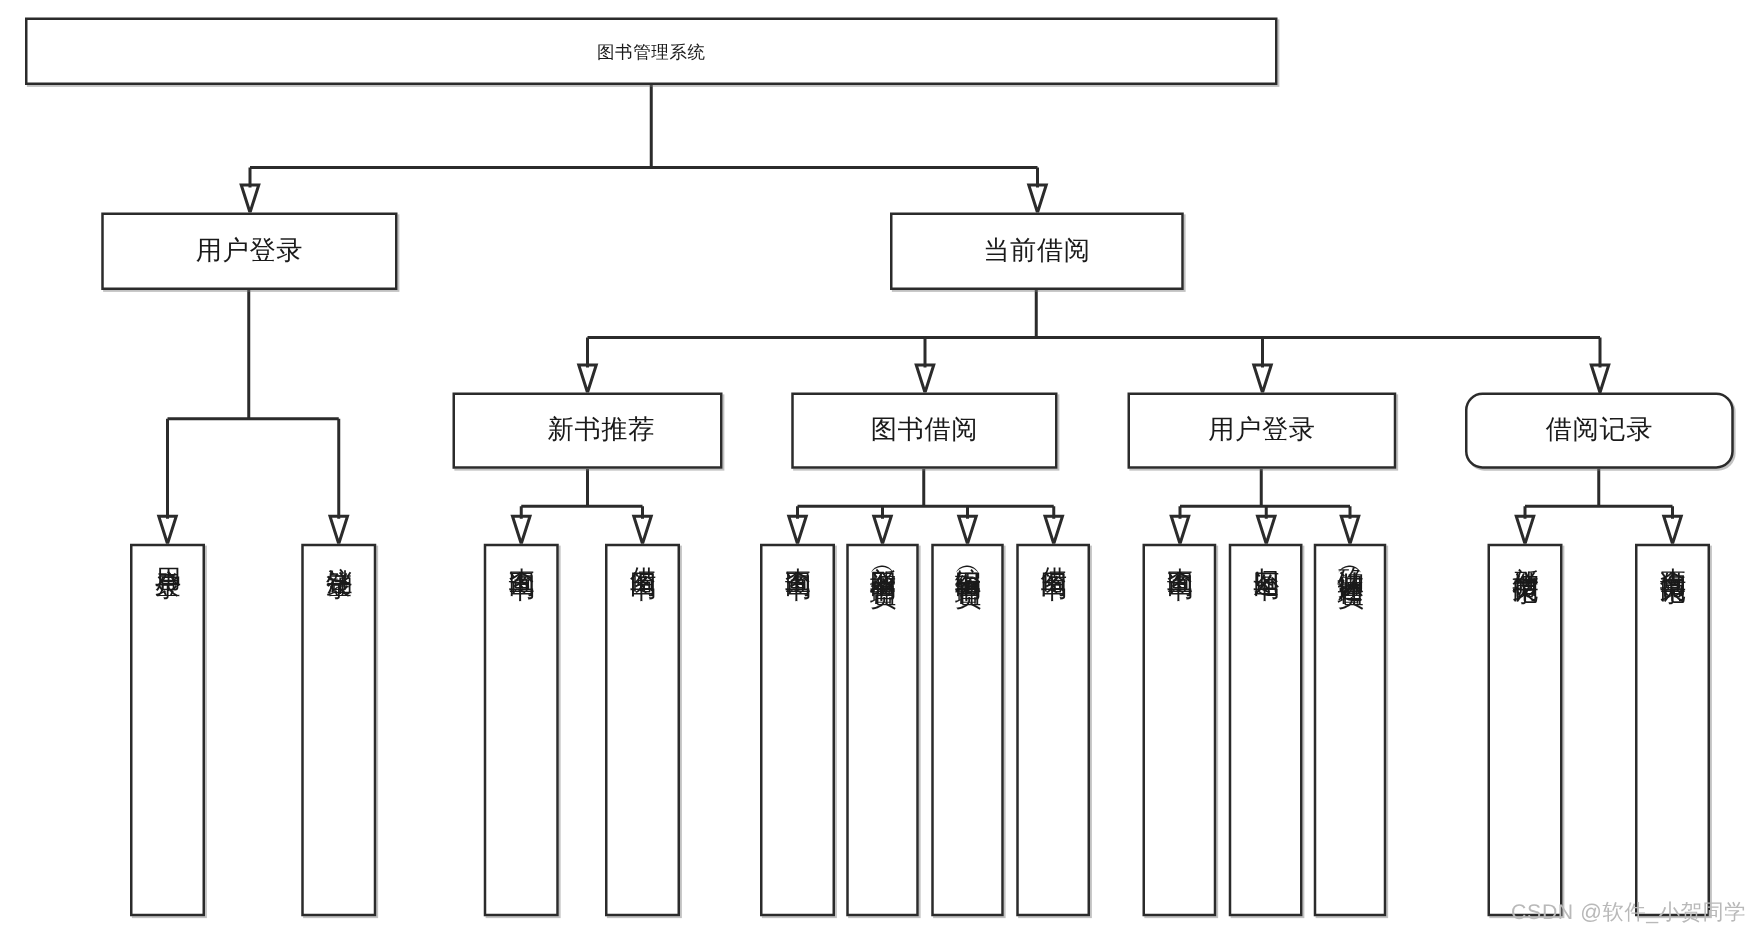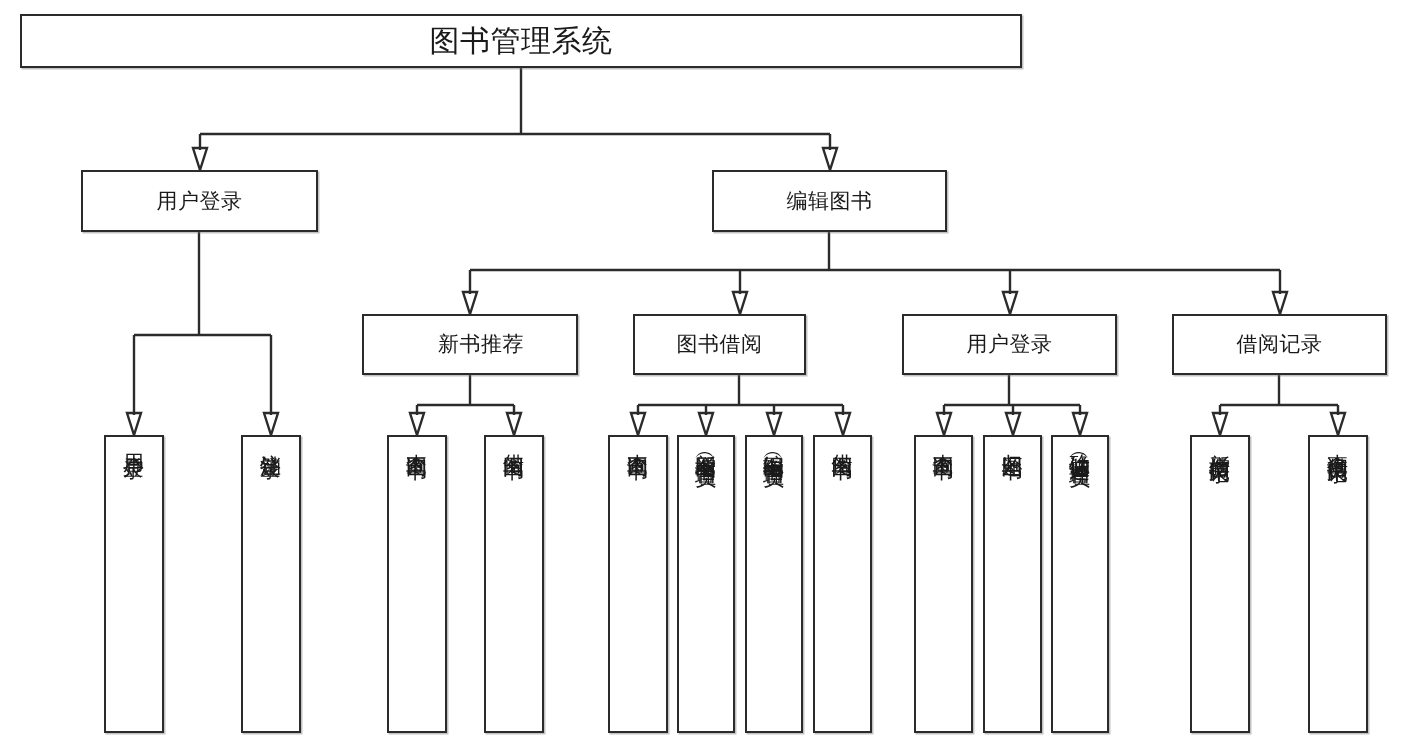--- a/index.html
+++ b/index.html
@@ -46,21 +46,21 @@
     padding-top: 0;
   }
   .node.vertical .node-label {
     writing-mode: vertical-rl;
     text-orientation: upright;
     font-size: 21px;
     letter-spacing: 2px;
     line-height: 1;
     white-space: pre;
   }
-  .node.root .node-label { font-size: 30px; }
+  .node.root .node-label { font-size: 14px; }
 
   svg.connectors {
     position: absolute;
     left: 0;
     top: 0;
     width: 1405px;
     height: 747px;
     pointer-events: none;
   }
   svg.connectors line,
@@ -141,32 +141,32 @@
       <path d="M 1331 413 L 1345 413 L 1338 435 Z" class="arrow-head"></path>
     </svg>
   <div id="node-layer">
       <div class="node horizontal root" style="left: 20px; top: 14px; width: 1002px; height: 54px;">
         <span class="node-label">图书管理系统</span>
       </div>
       <div class="node horizontal" style="left: 81px; top: 170px; width: 237px; height: 62px;">
         <span class="node-label">用户登录</span>
       </div>
       <div class="node horizontal" style="left: 712px; top: 170px; width: 235px; height: 62px;">
-        <span class="node-label">编辑图书</span>
+        <span class="node-label">当前借阅</span>
       </div>
       <div class="node horizontal" style="left: 362px; top: 314px; width: 216px; height: 61px; padding-left: 22px;">
         <span class="node-label">新书推荐</span>
       </div>
-      <div class="node horizontal" style="left: 633px; top: 314px; width: 173px; height: 61px;">
+      <div class="node horizontal" style="left: 633px; top: 314px; width: 213px; height: 61px;">
         <span class="node-label">图书借阅</span>
       </div>
       <div class="node horizontal" style="left: 902px; top: 314px; width: 215px; height: 61px;">
         <span class="node-label">用户登录</span>
       </div>
-      <div class="node horizontal" style="left: 1172px; top: 314px; width: 215px; height: 61px;">
+      <div class="node horizontal" style="left: 1172px; top: 314px; width: 215px; height: 61px; border-radius: 14px;">
         <span class="node-label">借阅记录</span>
       </div>
       <div class="node vertical" style="left: 104px; top: 435px; width: 60px; height: 298px;">
         <span class="node-label">用户登录</span>
       </div>
       <div class="node vertical" style="left: 241px; top: 435px; width: 60px; height: 298px;">
         <span class="node-label">注销登录</span>
       </div>
       <div class="node vertical" style="left: 387px; top: 435px; width: 60px; height: 298px;">
         <span class="node-label">查询图书</span>
@@ -195,13 +195,14 @@
       <div class="node vertical" style="left: 1051px; top: 435px; width: 58px; height: 298px;">
         <span class="node-label">确认归还（管理员）</span>
       </div>
       <div class="node vertical" style="left: 1190px; top: 435px; width: 60px; height: 298px;">
         <span class="node-label">新增借阅记录</span>
       </div>
       <div class="node vertical" style="left: 1308px; top: 435px; width: 60px; height: 298px;">
         <span class="node-label">查询借阅记录</span>
       </div>
     </div>
+  <div id="watermark">CSDN @软件_小贺同学</div>
 </div>
 
 </body></html>

